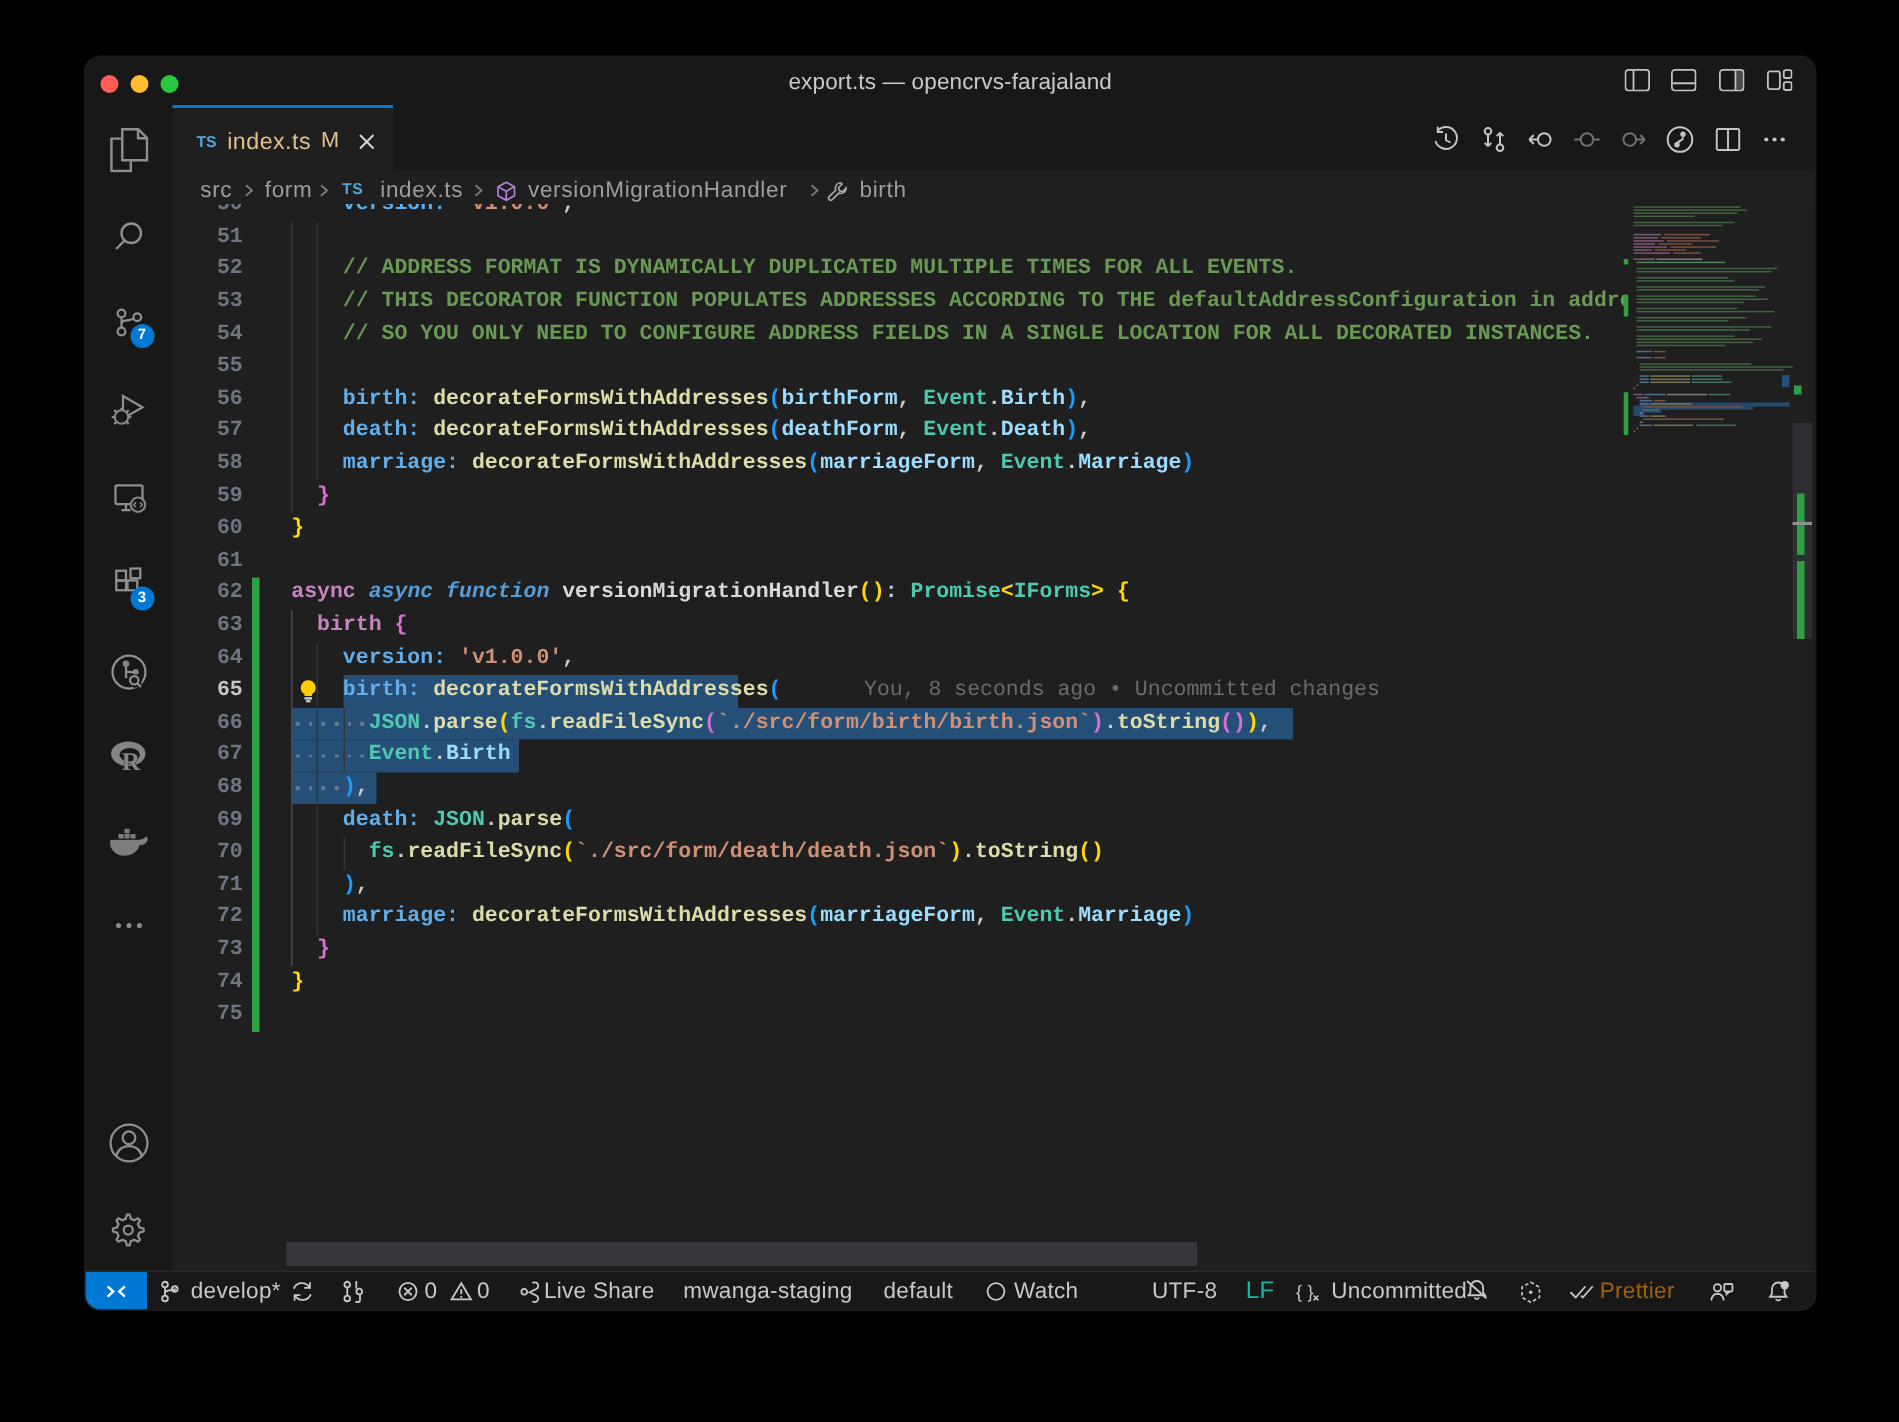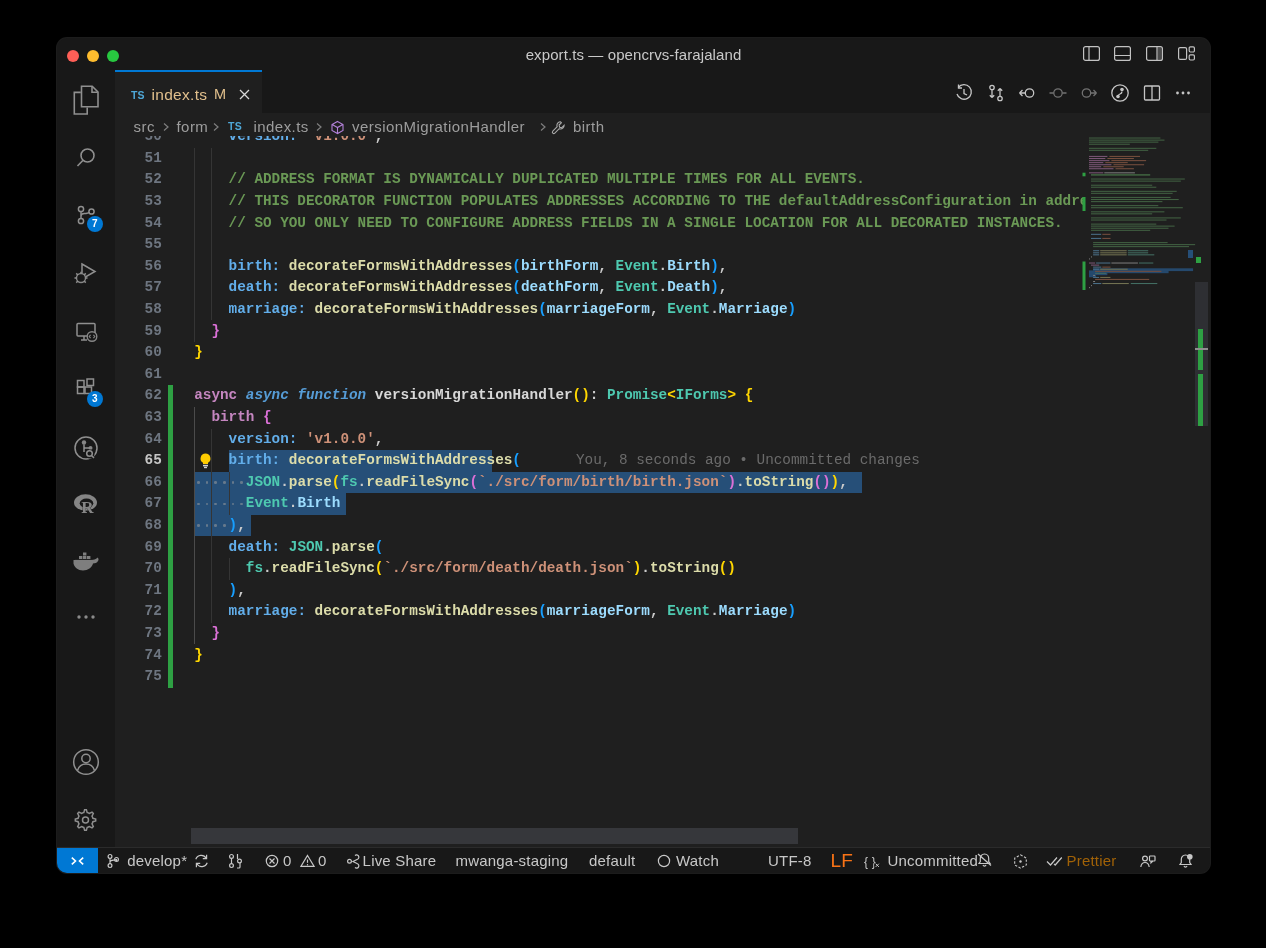--- a/index.html
+++ b/index.html
@@ -497,21 +497,21 @@
         <circle cx="4.5" cy="8.2" r="1.9" stroke="#c8c8c8" stroke-width="1.2" fill="none"></circle>
       </svg>
 <span class="st" style="left:305.6px;color:#c8c8c8;font-size:15px">Live Share</span>
 <span class="st" style="left:398.5px;color:#c8c8c8;font-size:15px">mwanga-staging</span>
 <span class="st" style="left:532.0px;color:#c8c8c8;font-size:15px">default</span>
 <svg class="st" style="left:599.5px;top:6px" width="14" height="14" viewBox="0 0 14 14">
         <circle cx="7" cy="7" r="5.6" stroke="#c8c8c8" stroke-width="1.2" fill="none"></circle>
       </svg>
 <span class="st" style="left:619.0px;color:#c8c8c8;font-size:15px">Watch</span>
 <span class="st" style="left:711.0px;color:#c8c8c8;font-size:15px">UTF-8</span>
-<span class="st" style="left:773.5px;color:#f97316;font-size:19px">LF</span>
+<span class="st" style="left:773.5px;color:#14b8a6;font-size:16px">LF</span>
 <svg class="st" style="left:806.5px;top:5px" width="17" height="16" viewBox="0 0 17 16">
         <text x="0" y="12.5" font-size="12" fill="#c8c8c8" font-family="Liberation Sans">{ }</text>
         <circle cx="13.3" cy="12.3" r="3" fill="#181818"></circle>
         <path d="M11.7 10.7 L14.9 13.9 M14.9 10.7 L11.7 13.9" stroke="#c8c8c8" stroke-width="1"></path>
       </svg>
 <span class="st" style="left:830.5px;color:#c8c8c8;font-size:15px">Uncommitted</span>
 <svg class="st" style="left:918.5px;top:4px" width="19" height="18" viewBox="0 0 19 18">
         <path d="M8.5 2 C5.8 2 4.3 4.2 4.3 6.5 V9.5 L3 11.5 H14 L12.7 9.5 V6.5 C12.7 4.2 11.2 2 8.5 2 Z" stroke="#c8c8c8" stroke-width="1.2" fill="none"></path>
         <path d="M7 13 a1.6 1.6 0 0 0 3 0" stroke="#c8c8c8" stroke-width="1.2" fill="none"></path>
         <path d="M2 2 L15 13.5" stroke="#c8c8c8" stroke-width="1.3"></path>

